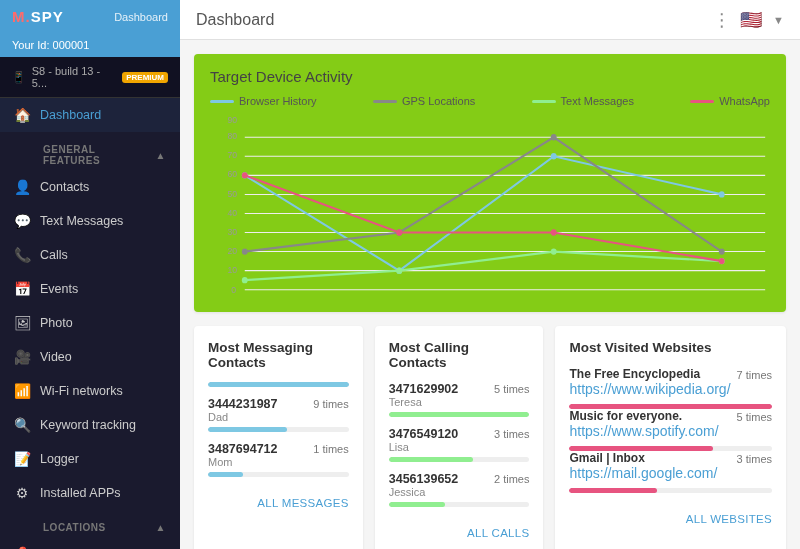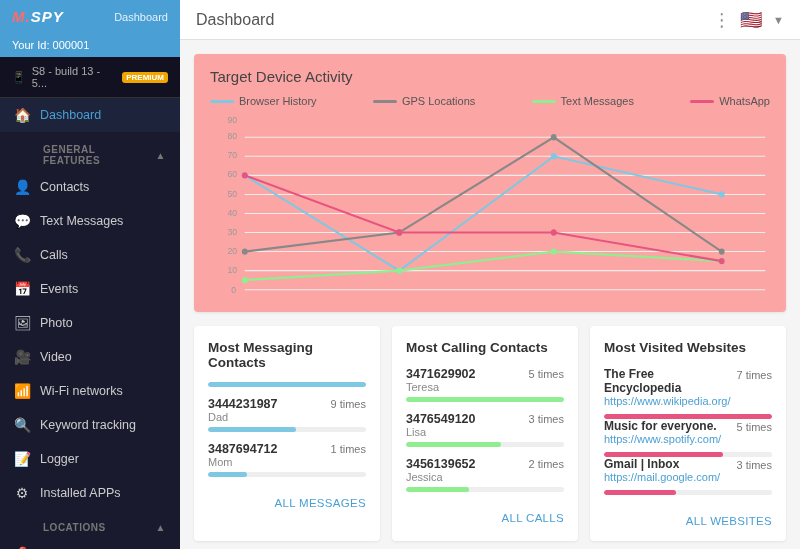--- a/index.html
+++ b/index.html
@@ -18,21 +18,21 @@
     }
     .sidebar-header {
       background: #4a9fd4;
       padding: 8px 12px;
       display: flex;
       align-items: center;
       gap: 8px;
       color: white;
       font-size: 12px;
     }
-    .sidebar-logo { font-weight: bold; font-size: 15px; color: white; letter-spacing: 1px; font-style: italic; }
+    .sidebar-logo { font-weight: bold; font-size: 15px; color: white; letter-spacing: 1px; }
     .sidebar-logo span { color: #ff6b6b; }
     .sidebar-device {
       background: #111122;
       padding: 8px 12px;
       font-size: 11px;
       color: #aaa;
       display: flex;
       align-items: center;
       gap: 6px;
       border-bottom: 1px solid #333;
@@ -93,21 +93,21 @@
 
     .content {
       flex: 1;
       overflow-y: auto;
       padding: 14px;
       background: #f5f5f5;
     }
 
     
     .chart-card {
-      background: #fca5a5;
+      background: #84cc16;
       border-radius: 4px;
       padding: 14px 16px;
       margin-bottom: 14px;
       box-shadow: 0 1px 3px rgba(0,0,0,0.08);
     }
     .chart-title { font-size: 15px; color: #444; margin-bottom: 10px; font-weight: 500; }
     .chart-legend {
       display: flex;
       gap: 30px;
       justify-content: space-between;
@@ -157,21 +157,21 @@
       font-size: 11.5px;
       font-weight: normal;
       color: #4a9fd4;
       cursor: pointer;
       letter-spacing: 0.3px;
     }
 
     
     .website-item { }
     .website-site-name { font-size: 12px; font-weight: 600; color: #333; }
-    .website-url { font-size: 11px; color: #4a9fd4; margin-bottom: 3px; }
+    .website-url { font-size: 14px; color: #4a9fd4; margin-bottom: 3px; }
     .website-row { display: flex; justify-content: space-between; align-items: flex-start; }
     .website-times { font-size: 11px; color: #777; white-space: nowrap; margin-left: 6px; padding-top: 2px; }
 
     
     .chart-area { width: 100%; height: 180px; }
 
     .three-dots { font-size: 18px; color: #888; cursor: pointer; }
   </style>
 </head>
 <body>

